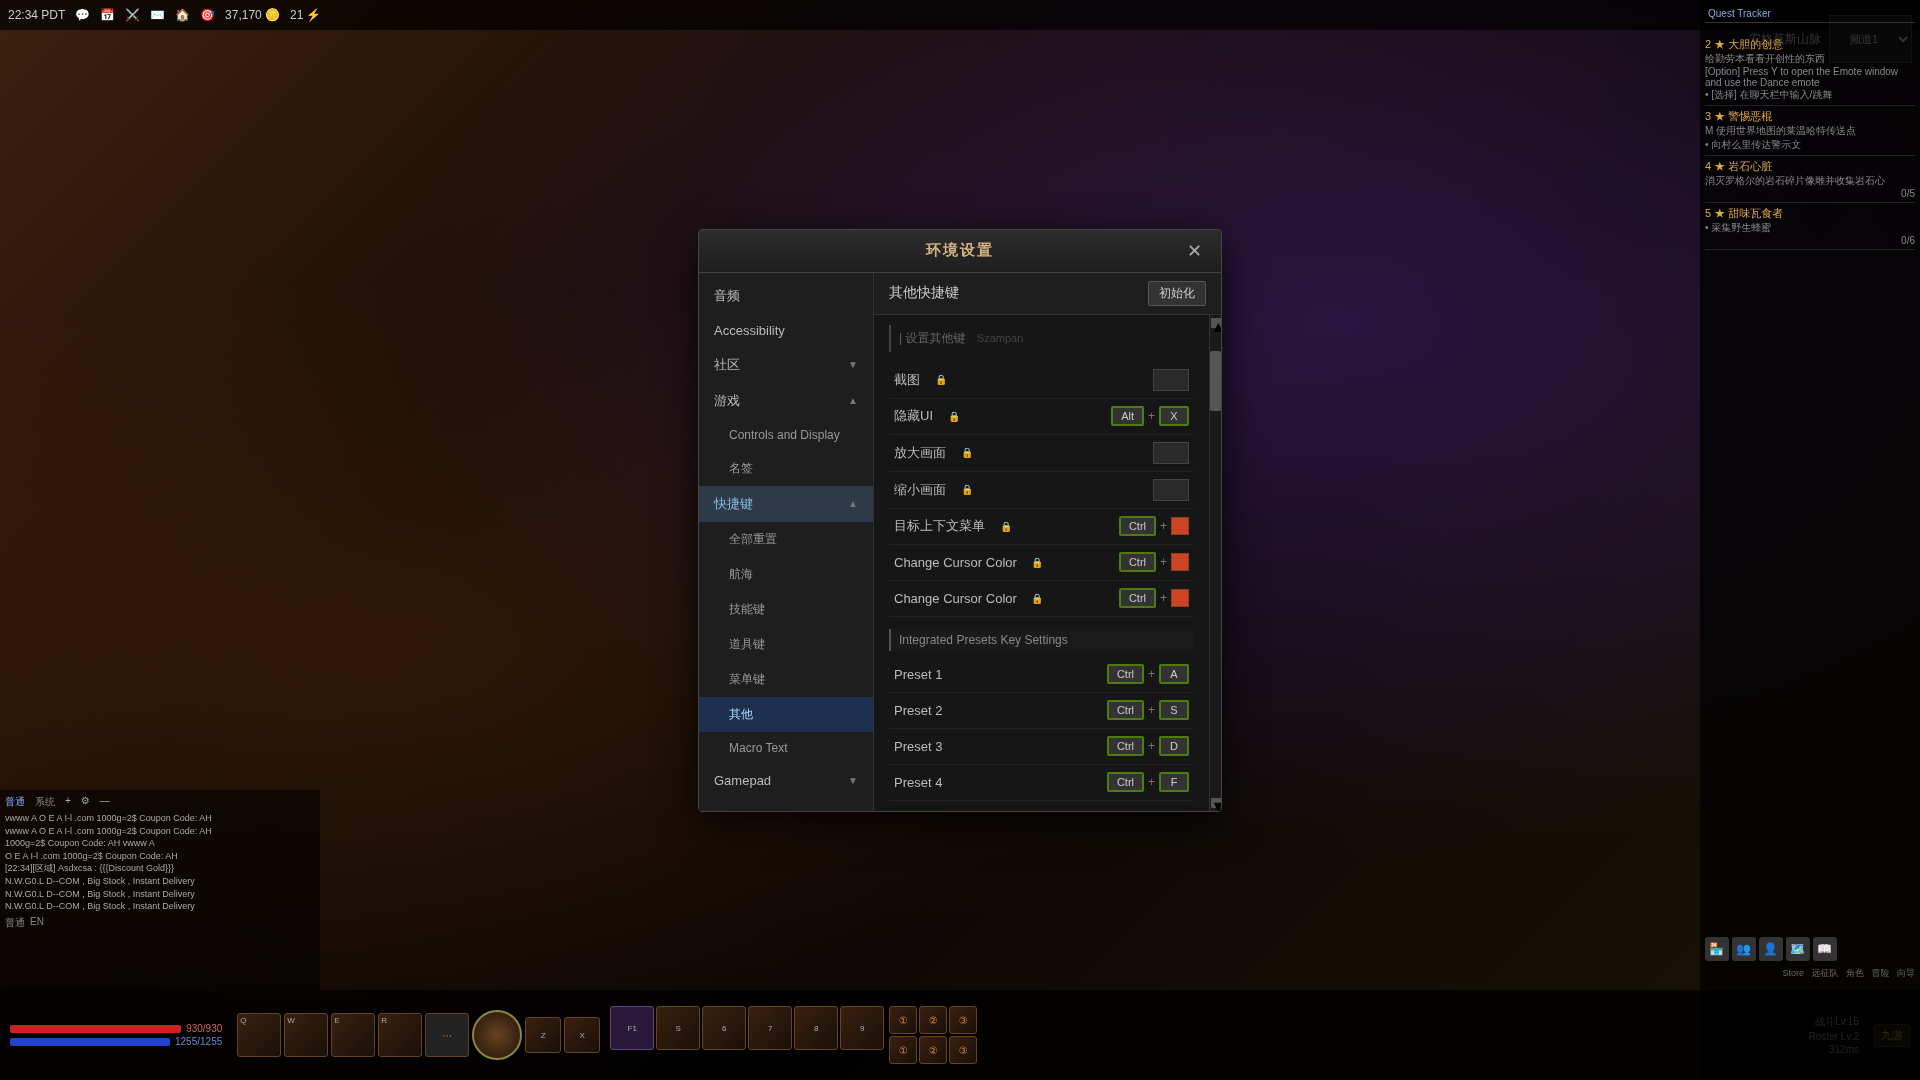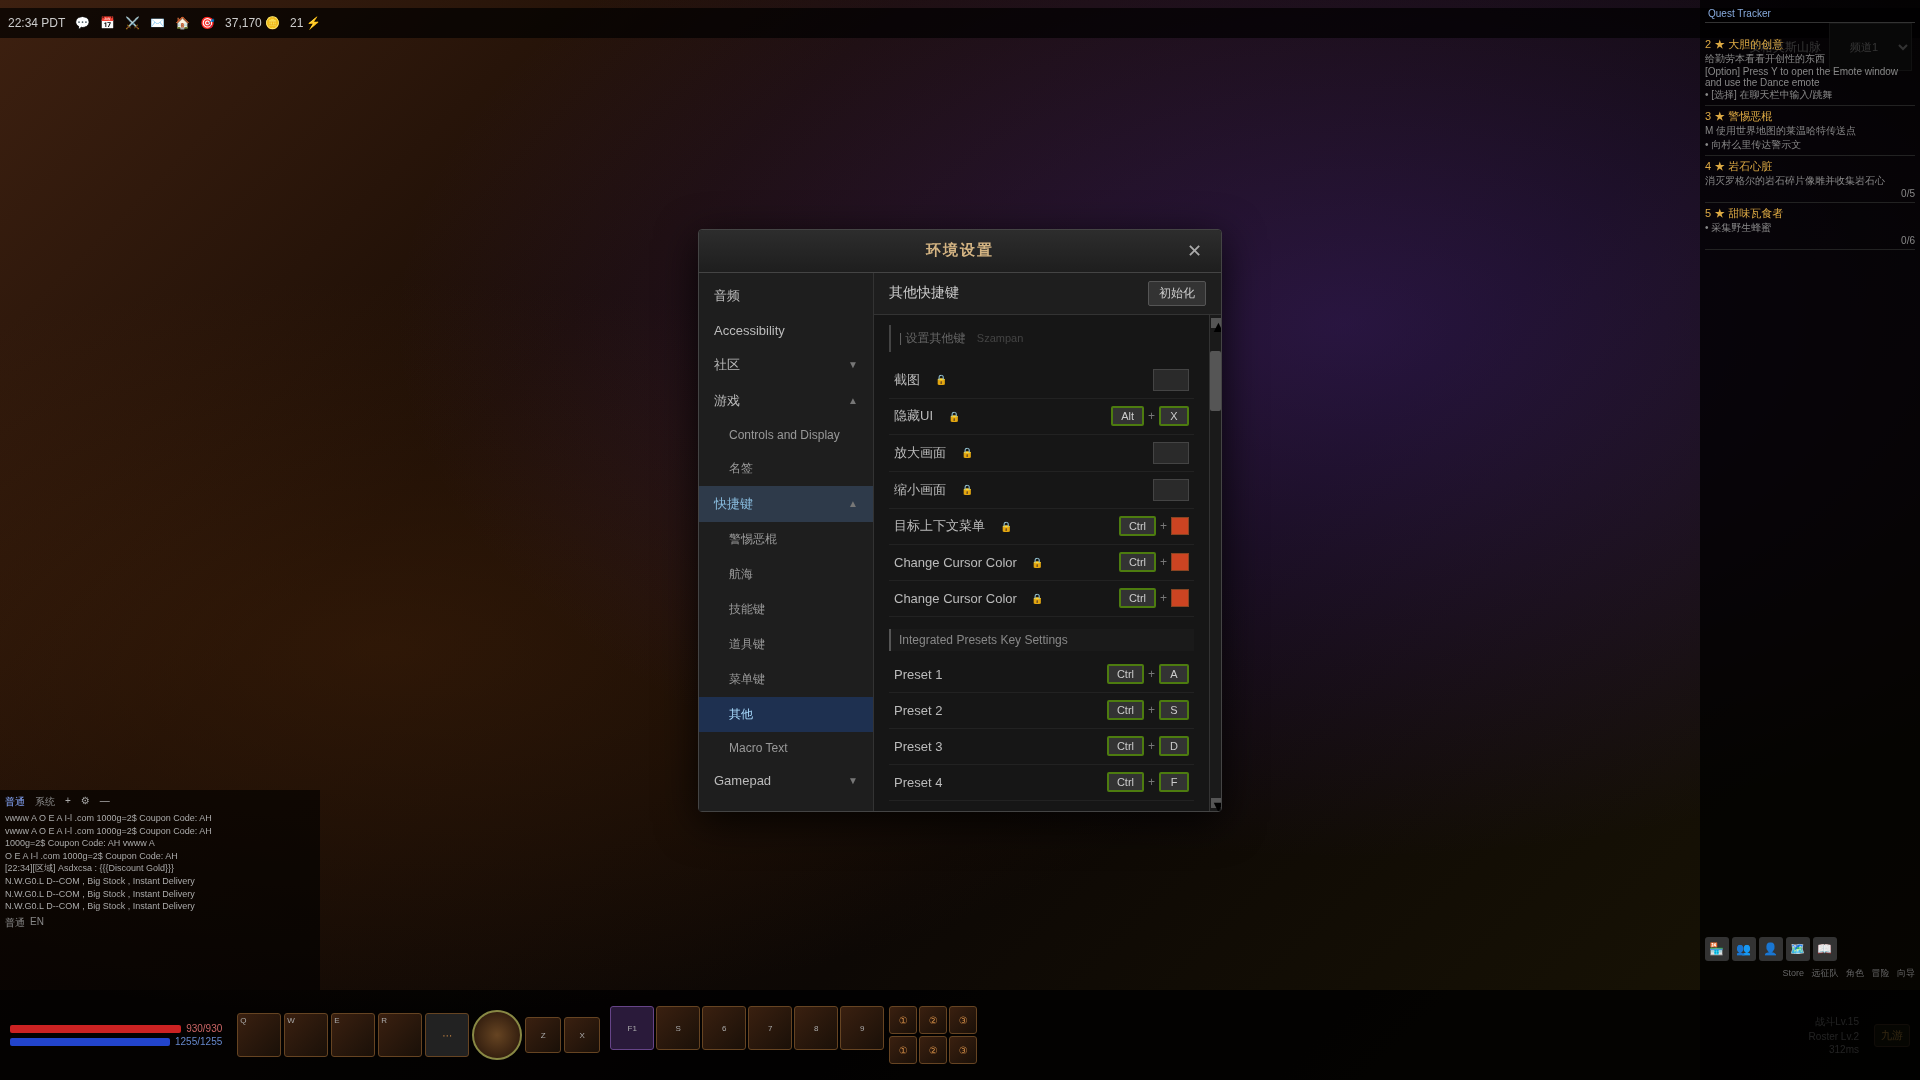--- a/index.html
+++ b/index.html
@@ -24,21 +24,21 @@
       position: absolute;
       inset: 0;
       background: radial-gradient(ellipse at 70% 30%, rgba(100,50,200,0.3) 0%, transparent 50%),
                   radial-gradient(ellipse at 20% 60%, rgba(80,40,10,0.4) 0%, transparent 40%);
       z-index: 1;
     }
 
     
     .top-hud {
       position: absolute;
-      top: 8px;
+      top: 0;
       left: 0;
       right: 0;
       height: 30px;
       background: rgba(0,0,0,0.7);
       display: flex;
       align-items: center;
       padding: 0 8px;
       z-index: 10;
       font-size: 12px;
       color: #ccc;
@@ -638,21 +638,21 @@
         <div class="nav-item sub-item">
           <span>名签</span>
         </div>
 
         <div class="nav-item active">
           <span>快捷键</span>
           <span class="nav-chevron">▲</span>
         </div>
 
         <div class="nav-item sub-item">
-          <span>警惕恶棍</span>
+          <span>全部重置</span>
         </div>
 
         <div class="nav-item sub-item">
           <span>航海</span>
         </div>
 
         <div class="nav-item sub-item">
           <span>技能键</span>
         </div>
 

